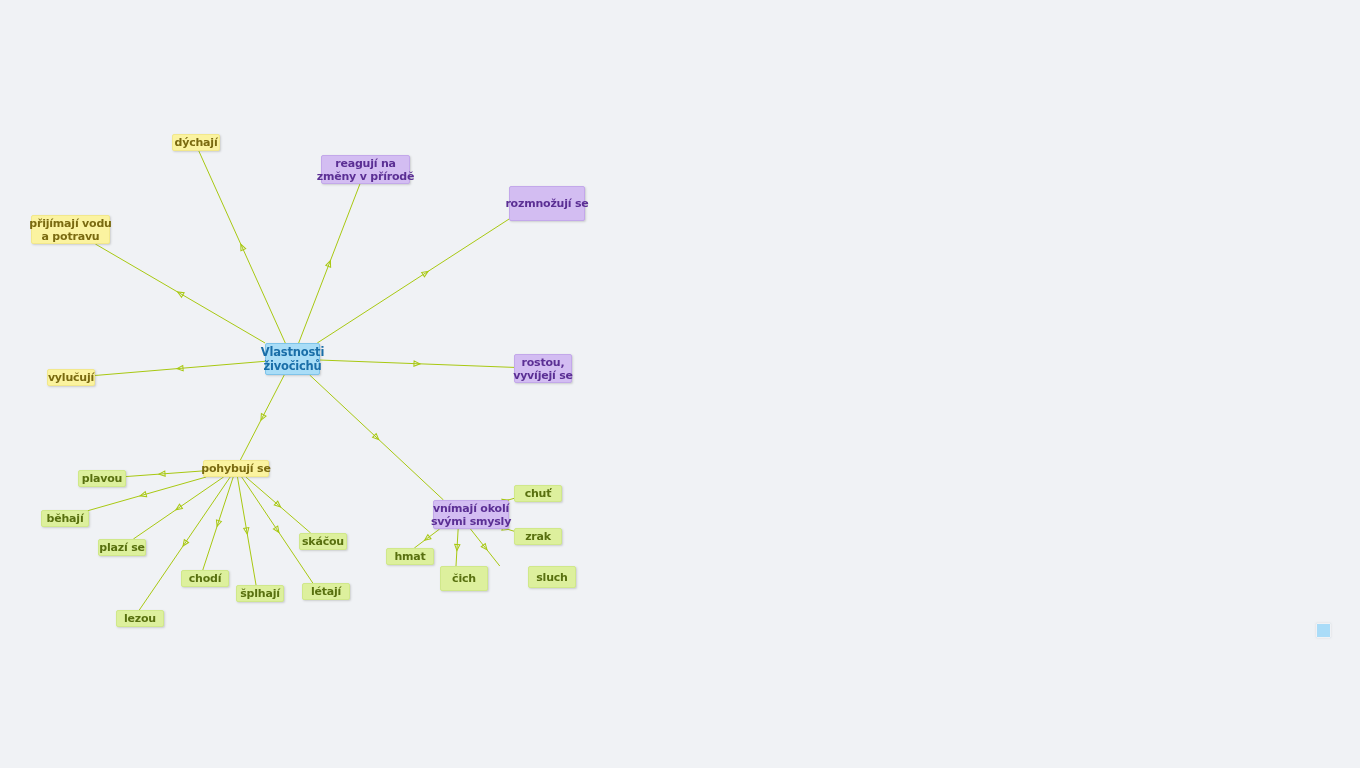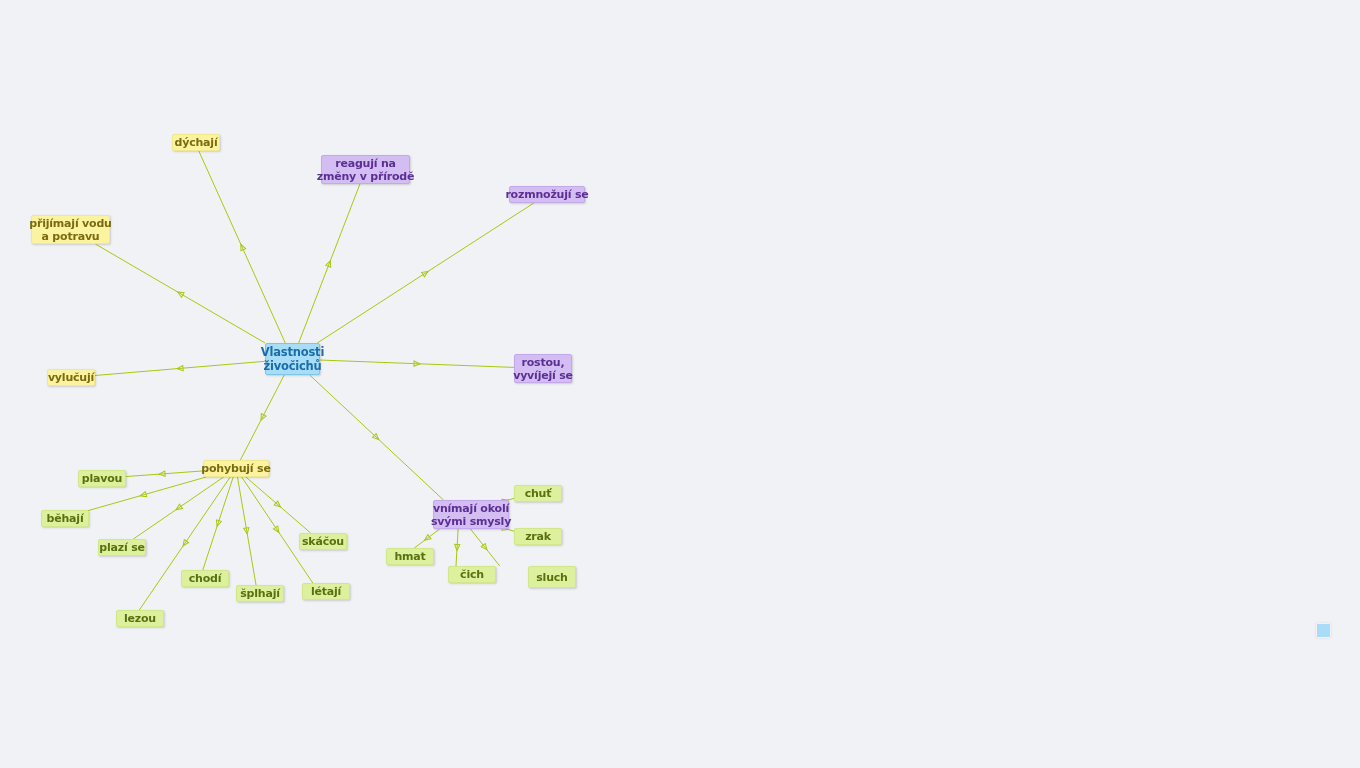--- a/index.html
+++ b/index.html
@@ -120,37 +120,37 @@
       <polygon points="-3,-2.6 3,0 -3,2.6" fill="none" stroke="#a8c811" stroke-width="1" transform="translate(457.075,547.5) rotate(93.33847054376432)"></polygon>
       <line x1="439.6666666666667" y1="529" x2="414.3333333333333" y2="548" stroke="#a8c811" stroke-width="1"></line>
       <polygon points="-3,-2.6 3,0 -3,2.6" fill="none" stroke="#a8c811" stroke-width="1" transform="translate(427,538.5) rotate(143.13010235415604)"></polygon>
     </svg>
   <div id="nodes-layer">
       <div class="node center" style="left: 265px; top: 343px; width: 55px; height: 32px;">Vlastnosti
 živočichů</div>
       <div class="node yellow" style="left: 172px; top: 134px; width: 46px; height: 17px;">dýchají</div>
       <div class="node purple" style="left: 321px; top: 155px; width: 89px; height: 29px;">reagují na
 změny v přírodě</div>
-      <div class="node purple" style="left: 509px; top: 186px; width: 76px; height: 17px;">rozmnožují se</div>
+      <div class="node purple" style="left: 509px; top: 186px; width: 76px; height: 35px;">rozmnožují se</div>
       <div class="node yellow" style="left: 31px; top: 215px; width: 79px; height: 29px;">přijímají vodu
 a potravu</div>
       <div class="node purple" style="left: 514px; top: 354px; width: 58px; height: 29px;">rostou,
 vyvíjejí se</div>
       <div class="node yellow" style="left: 47px; top: 369px; width: 48px; height: 17px;">vylučují</div>
       <div class="node yellow" style="left: 203px; top: 460px; width: 66px; height: 17px;">pohybují se</div>
       <div class="node purple" style="left: 421px; top: 500px; width: 76px; height: 29px; margin-left: 12px;">vnímají okolí
 svými smysly</div>
       <div class="node green" style="left: 78px; top: 470px; width: 43px; height: 17px;">plavou</div>
       <div class="node green" style="left: 41px; top: 510px; width: 39px; height: 17px;">běhají</div>
       <div class="node green" style="left: 98px; top: 539px; width: 46px; height: 17px;">plazí se</div>
       <div class="node green" style="left: 116px; top: 610px; width: 35px; height: 17px;">lezou</div>
       <div class="node green" style="left: 181px; top: 570px; width: 38px; height: 17px;">chodí</div>
       <div class="node green" style="left: 236px; top: 585px; width: 43px; height: 17px;">šplhají</div>
       <div class="node green" style="left: 302px; top: 583px; width: 33px; height: 17px;">létají</div>
       <div class="node green" style="left: 299px; top: 533px; width: 43px; height: 17px;">skáčou</div>
       <div class="node green" style="left: 514px; top: 485px; width: 33px; height: 17px;">chuť</div>
       <div class="node green" style="left: 514px; top: 528px; width: 35px; height: 17px;">zrak</div>
       <div class="node green" style="left: 488px; top: 566px; width: 37px; height: 22px; margin-left: 40px;">sluch</div>
-      <div class="node green" style="left: 440px; top: 566px; width: 31px; height: 17px; margin-left: 8px;">čich</div>
+      <div class="node green" style="left: 440px; top: 566px; width: 31px; height: 25px;">čich</div>
       <div class="node green" style="left: 386px; top: 548px; width: 34px; height: 17px;">hmat</div>
       <div class="mini-node" style="left: 1316px; top: 623px; width: 13px; height: 13px; background: rgb(170, 220, 248);"></div>
     </div>
 </div>
 
 </body></html>

